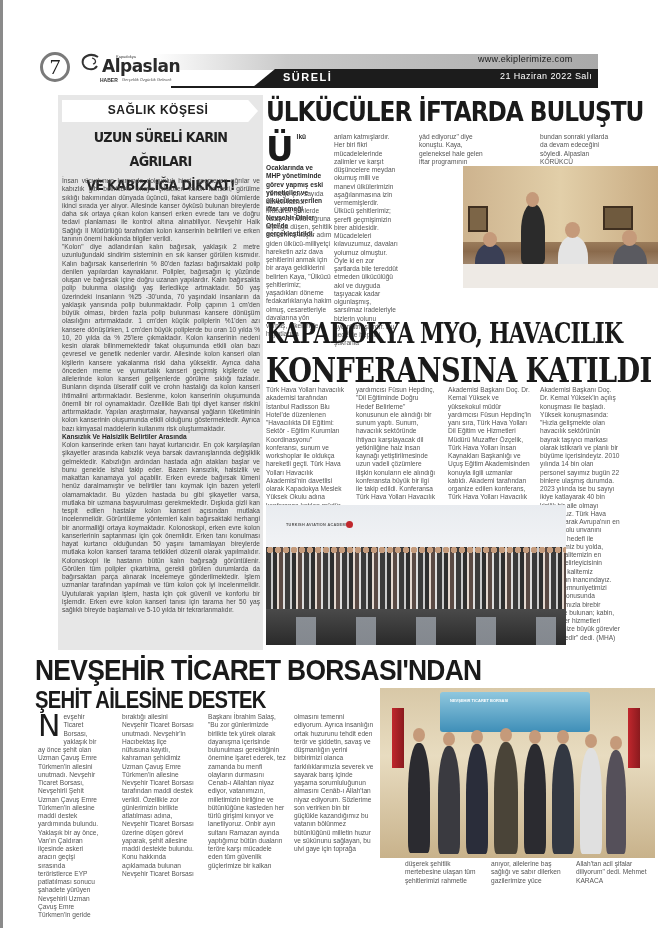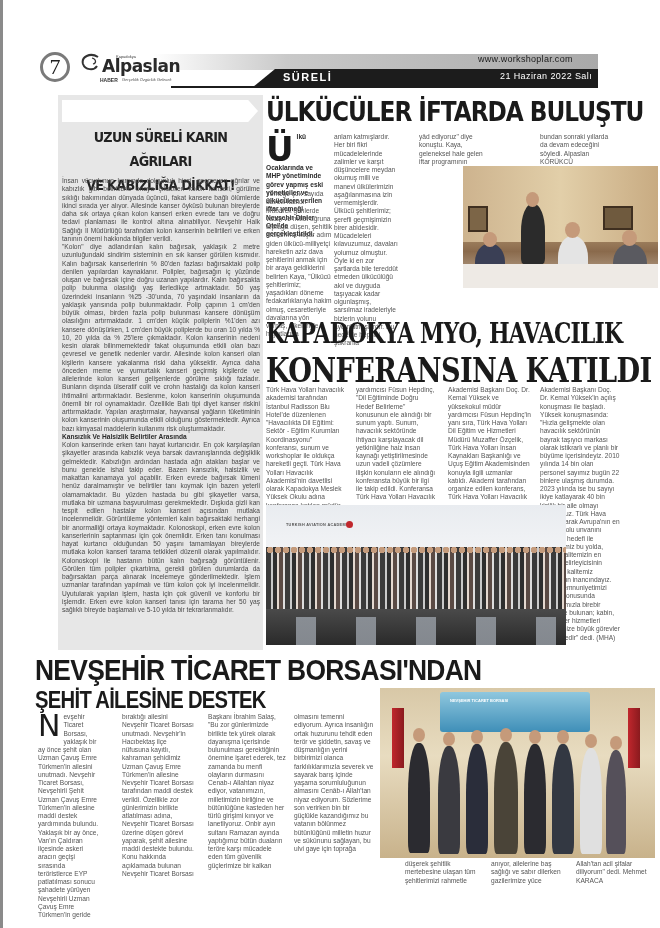--- a/index.html
+++ b/index.html
@@ -83,26 +83,27 @@
       <svg class="logo-swirl" viewBox="0 0 22 20">
         <path d="M18 4 C10 -1, 1 4, 3 11 C5 17, 14 18, 17 13" fill="none" stroke="#333" stroke-width="2"></path>
         <path d="M12 5 C16 6, 17 10, 13 11" fill="none" stroke="#333" stroke-width="1.2"></path>
       </svg>
       <span class="logo-sup">Kapadokya</span>
       <span class="logo-main">Alpaslan</span>
       <span class="logo-sub">HABER</span>
       <span class="logo-slogan">Gerçeklik Özgürlük Gelecek</span>
     </div>
     <div class="section-label">SÜRELİ</div>
-    <div class="website">www.workshoplar.com</div>
+    <div class="website">www.ekiplerimize.com</div>
     <div class="date">21 Haziran 2022 Salı</div>
   </div>
 
   <div class="health">
     <div class="health-band"></div>
+    <div class="health-title">SAĞLIK KÖŞESİ</div>
     <div class="health-head">
       <div>UZUN SÜRELİ KARIN AĞRILARI</div>
       <div>VE KABIZLIĞA DİKKAT!</div>
     </div>
     <div class="health-body">
       <p>İnsan vücudunun karnında dolgunluk hissi, geçmeyen ağrılar ve kabızlık gibi belirtilerle ortaya çıkabilen kolon kanseri, görülme sıklığı bakımından dünyada üçüncü, fakat kansere bağlı ölümlerde ikinci sırada yer alıyor. Ailesinde kanser öyküsü bulunan bireylerde daha sık ortaya çıkan kolon kanseri erken evrede tanı ve doğru tedavi planlaması ile kontrol altına alınabiliyor. Nevşehir Halk Sağlığı İl Müdürlüğü tarafından kolon kanserinin belirtileri ve erken tanının önemi hakkında bilgiler verildi.</p>
       <p>"Kolon" diye adlandırılan kalın bağırsak, yaklaşık 2 metre uzunluğundaki sindirim sisteminin en sık kanser görülen kısmıdır. Kalın bağırsak kanserlerinin % 80'den fazlası bağırsaktaki polip denilen yapılardan kaynaklanır. Polipler, bağırsağın iç yüzünde oluşan ve bağırsak içine doğru uzanan yapılardır. Kalın bağırsakta polip bulunma olasılığı yaş ilerledikçe artmaktadır. 50 yaş üzerindeki insanların %25 -30'unda, 70 yaşındaki insanların da yaklaşık yarısında polip bulunmaktadır. Polip çapının 1 cm'den büyük olması, birden fazla polip bulunması kansere dönüşüm olasılığını artırmaktadır. 1 cm'den küçük poliplerin %1'den azı kansere dönüşürken, 1 cm'den büyük poliplerde bu oran 10 yılda % 10, 20 yılda da % 25'lere çıkmaktadır. Kolon kanserinin nedeni kesin olarak bilinmemektedir fakat oluşumunda etkili olan bazı çevresel ve genetik nedenler vardır. Ailesinde kolon kanseri olan kişilerin kansere yakalanma riski daha yüksektir. Ayrıca daha önceden meme ve yumurtalık kanseri geçirmiş kişilerde ve ailelerinde kolon kanseri gelişenlerde görülme sıklığı fazladır. Bunların dışında ülseratif colit ve crohn hastalığı da kolon kanseri ihtimalini arttırmaktadır. Beslenme, kolon kanserinin oluşumunda önemli bir rol oynamaktadır. Özellikle Batı tipi diyet kanser riskini arttırmaktadır. Yapılan araştırmalar, hayvansal yağların tüketiminin kolon kanserinin oluşumunda etkili olduğunu göstermektedir. Ayrıca bazı kimyasal maddelerin kullanımı risk oluşturmaktadır.</p>
       <p class="sub">Kansızlık Ve Halsizlik Belirtiler Arasında</p>
       <p>Kolon kanserinde erken tanı hayat kurtarıcıdır. En çok karşılaşılan şikayetler arasında kabızlık veya barsak davranışlarında değişiklik gelmektedir. Kabızlığın ardından hastada ağrı atakları başlar ve bunu genelde ishal takip eder. Bazen kansızlık, halsizlik ve makattan kanamaya yol açabilir. Erken evrede bağırsak lümeni henüz daralmamıştır ve belirtiler tanı koymak için bazen yeterli olamamaktadır. Bu yüzden hastada bu gibi şikayetler varsa, mutlaka bir uzmana başvurulması gerekmektedir. Dışkıda gizli kan tespit edilen hastalar kolon kanseri açısından mutlaka incelenmelidir. Görüntüleme yöntemleri kalın bağırsaktaki herhangi bir anormalliği ortaya koymaktadır. Kolonoskopi, erken evre kolon kanserlerinin saptanması için çok önemlidir. Erken tanı konulması hayat kurtarıcı olduğundan 50 yaşını tamamlayan bireylerde mutlaka kolon kanseri tarama tetkikleri düzenli olarak yapılmalıdır. Kolonoskopi ile hastanın bütün kalın bağırsağı görüntülenir. Görülen tüm polipler çıkartılma, gerekli görülen durumlarda da bağırsaktan parça alınarak incelemeye gönderilmektedir. İşlem uzmanlar tarafından yapılmalı ve tüm kolon çok iyi incelenmelidir. Uyutularak yapılan işlem, hasta için çok güvenli ve konforlu bir işlemdir. Erken evre kolon kanseri tanısı için tarama her 50 yaş sağlıklı bireyde başlamalı ve 5-10 yılda bir tekrarlanmalıdır.</p>
     </div>

